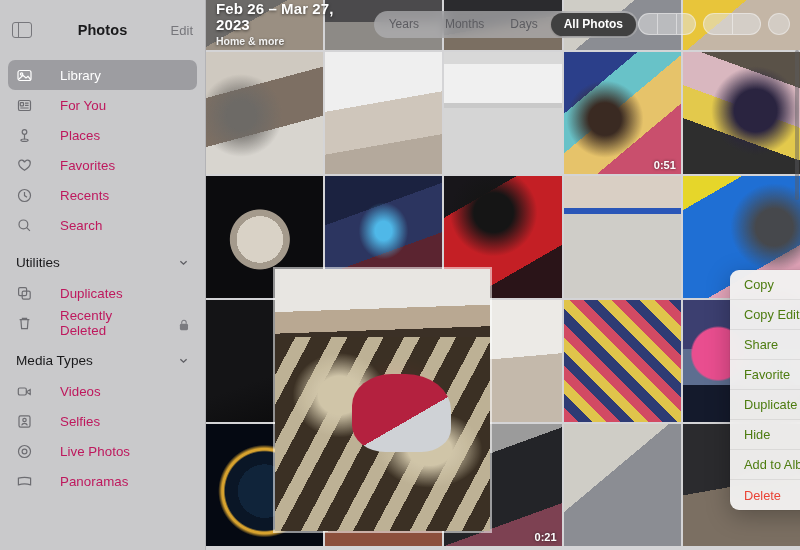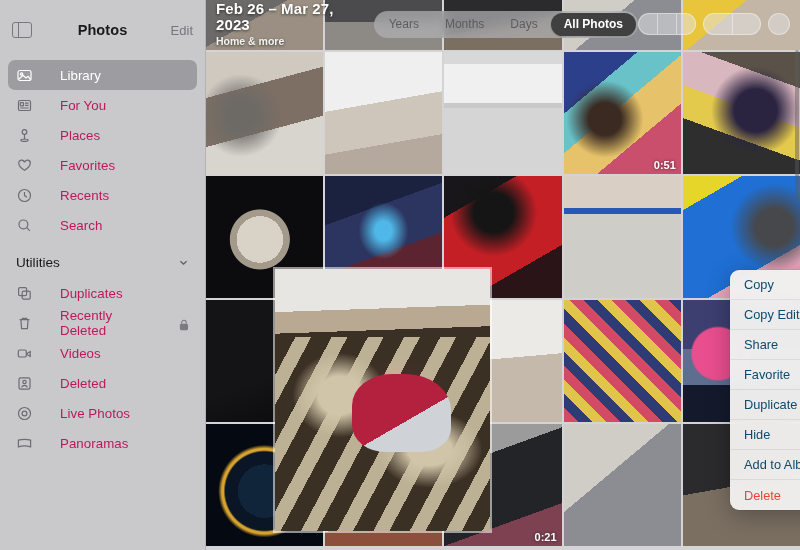--- a/index.html
+++ b/index.html
@@ -234,21 +234,21 @@
     backdrop-filter: blur(14px);
     z-index: 40;
   }
   .ctx-row {
     height: 30px;
     display: flex; align-items: center;
     padding: 0 12px 0 14px;
     border-bottom: .5px solid rgba(0,0,0,.07);
   }
   .ctx-row:last-child { border-bottom: none; }
-  .ctx-row .t { font-size: 12.8px; color: #0c4a6e; }
+  .ctx-row .t { font-size: 12.8px; color: #4d7c0f; }
   .ctx-row.danger .t { color: #ea4335; }
 
   .scrollbar-v {
     position: absolute; right: 1px; top: 50px; width: 4px; height: 150px;
     background: rgba(90,90,95,.45); border-radius: 2px; z-index: 5;
   }
 </style>
 </head>
 <body>
 
@@ -355,40 +355,48 @@
         </span>
         <span class="lbl">Recently Deleted</span>
         <span class="sb-lock">
           <svg viewBox="0 0 11 13" fill="#7b7b80">
             <rect x="1" y="5.4" width="9" height="7" rx="1.5"></rect>
             <path d="M3 5.4V3.8a2.5 2.5 0 0 1 5 0v1.6" fill="none" stroke="#7b7b80" stroke-width="1.2"></path>
           </svg>
         </span>
       </div>
 
+      <div class="sb-group">
+        <span class="gname">Media Types</span>
+        <span class="chev">
+          <svg width="11" height="11" viewBox="0 0 11 11" fill="none" stroke="#5e5e63" stroke-width="1.3">
+              <path d="M2.4 4.2L5.5 7.2 8.6 4.2"></path>
+            </svg>
+        </span>
+      </div>
 
       <div class="sb-item">
         <span class="sb-ico">
           <svg viewBox="0 0 17 17" fill="none" stroke="#6d6d72" stroke-width="1.2">
             <rect x="2.3" y="5" width="8" height="7" rx="1.4"></rect>
             <path d="M10.6 8.8l3.6-2.3v5l-3.6-2.3z"></path>
           </svg>
         </span>
         <span class="lbl">Videos</span>
       </div>
 
       <div class="sb-item">
         <span class="sb-ico">
           <svg viewBox="0 0 17 17" fill="none" stroke="#6d6d72" stroke-width="1.2">
             <rect x="3" y="2.8" width="11" height="11.4" rx="1.6"></rect>
             <circle cx="8.5" cy="7" r="1.7"></circle>
             <path d="M5.6 12.4a3.1 3.1 0 0 1 5.8 0"></path>
           </svg>
         </span>
-        <span class="lbl">Deleted</span>
+        <span class="lbl">Selfies</span>
       </div>
 
       <div class="sb-item">
         <span class="sb-ico">
           <svg viewBox="0 0 17 17" fill="none" stroke="#6d6d72" stroke-width="1.2">
             <circle cx="8.5" cy="8.5" r="6"></circle>
             <circle cx="8.5" cy="8.5" r="2.4"></circle>
           </svg>
         </span>
         <span class="lbl">Live Photos</span>

